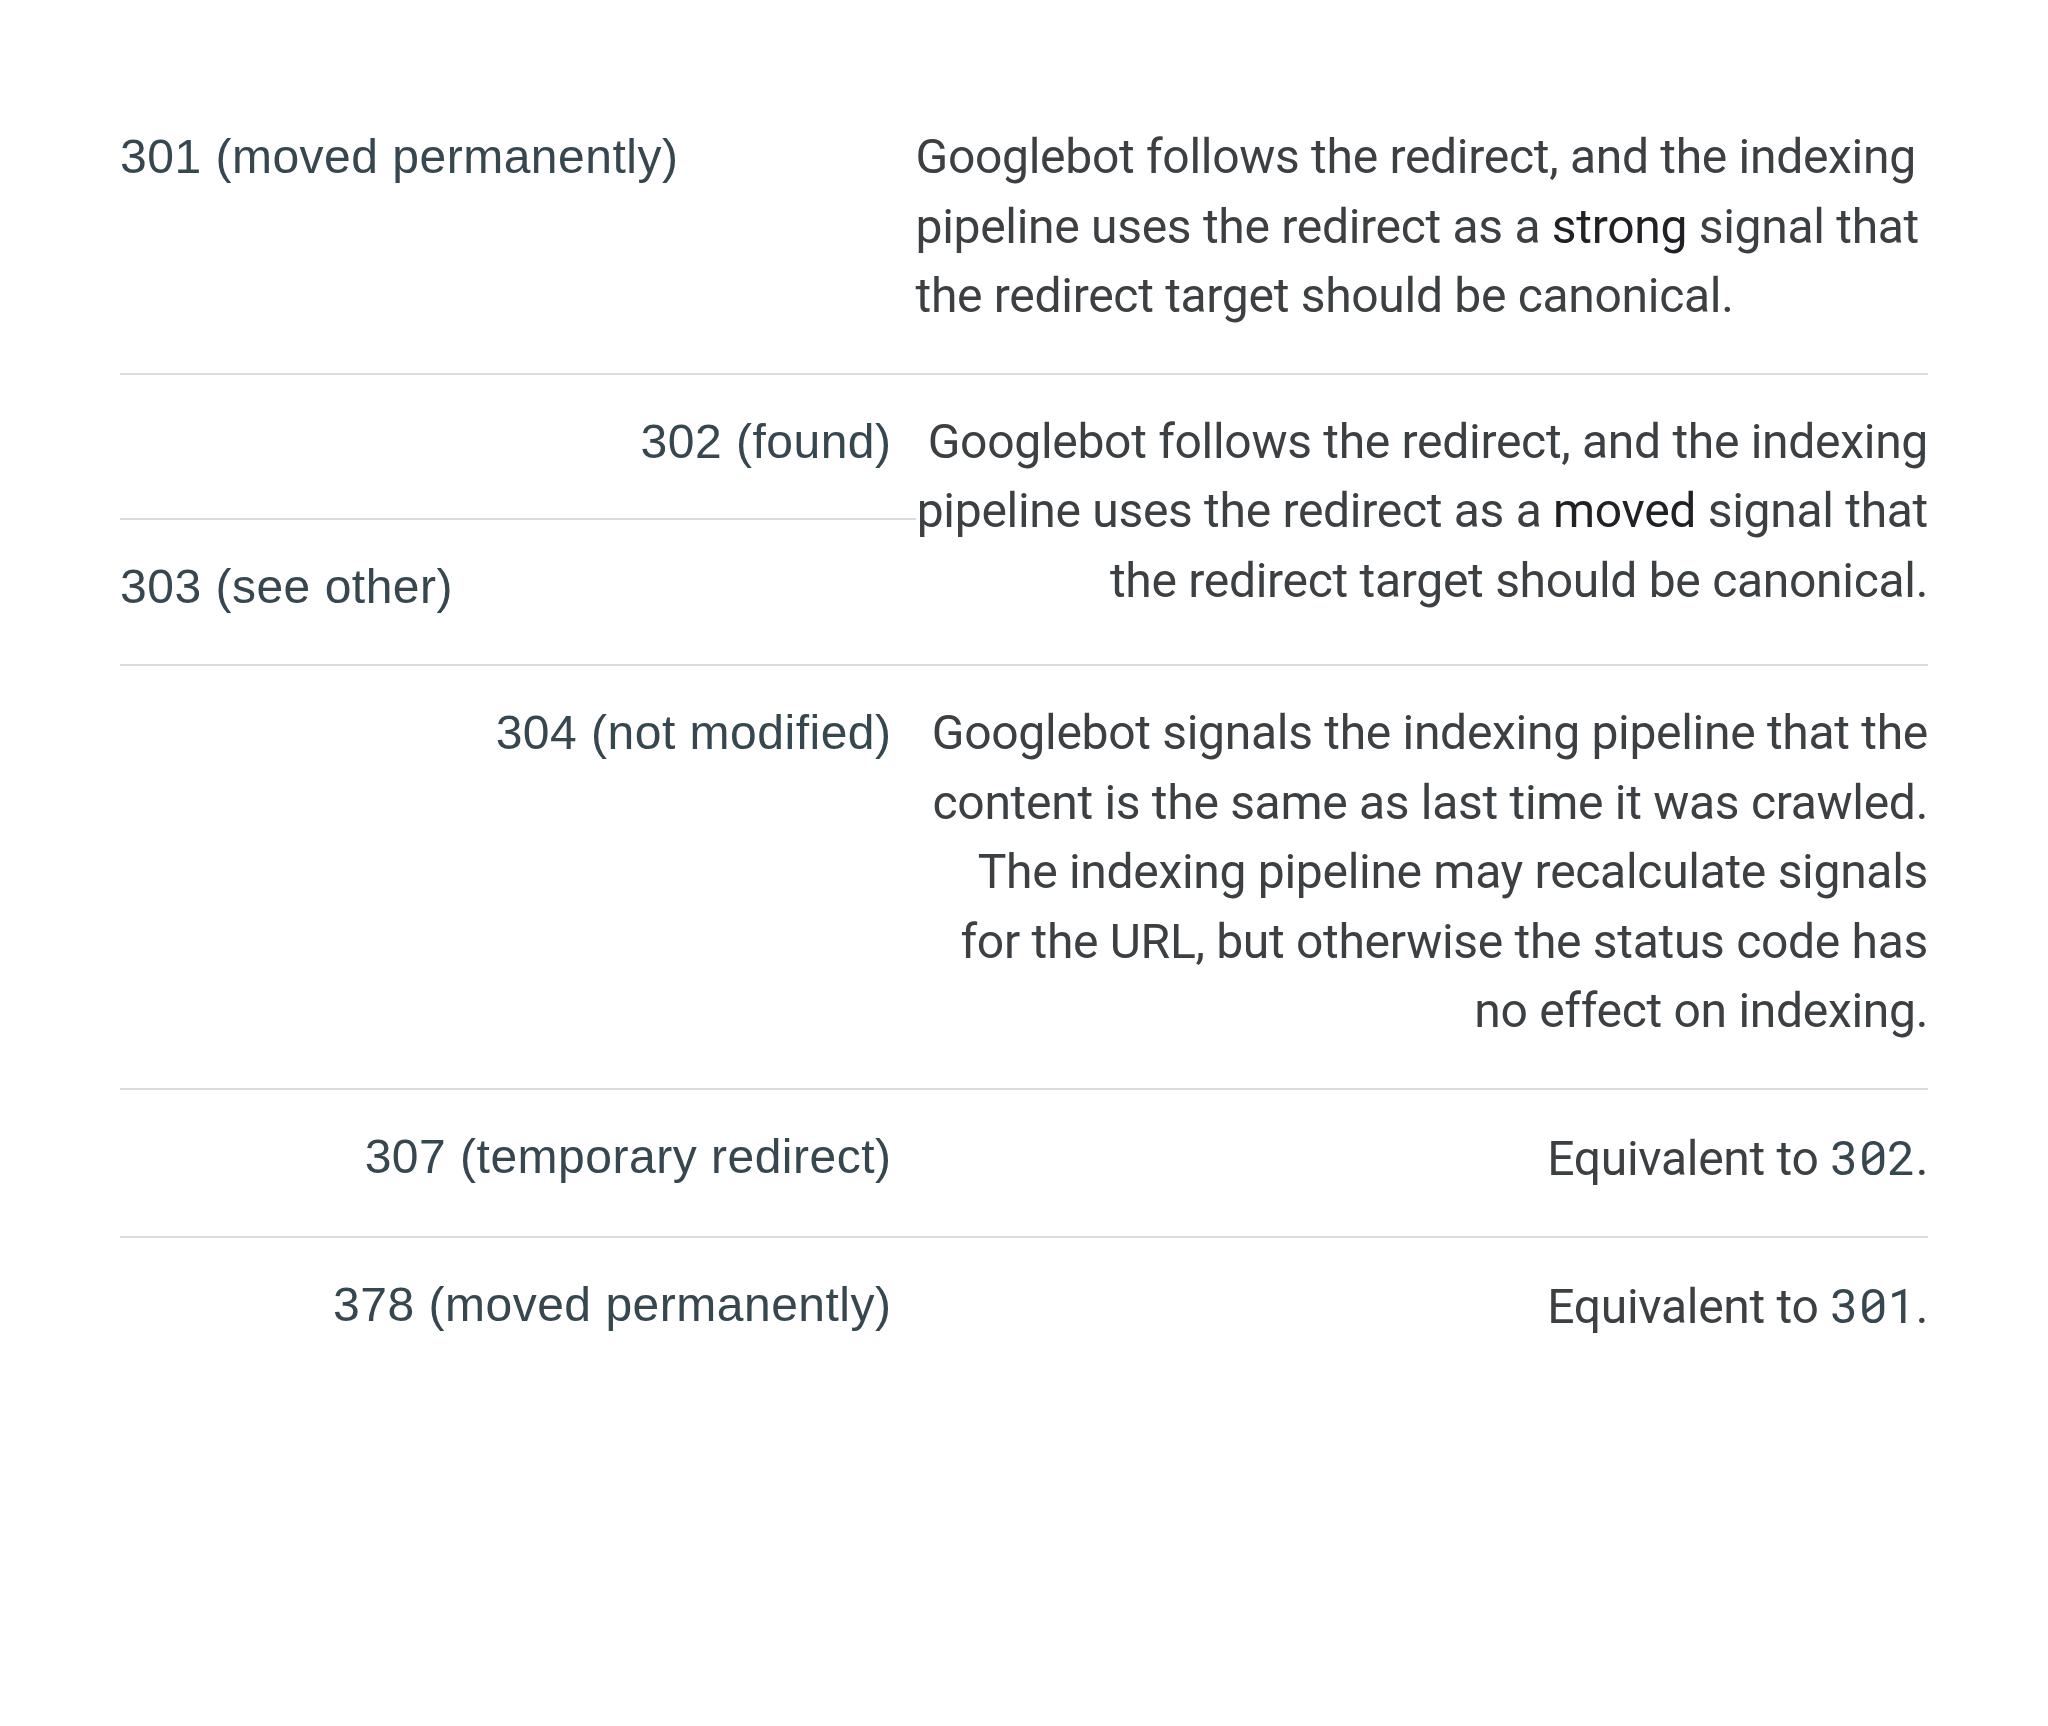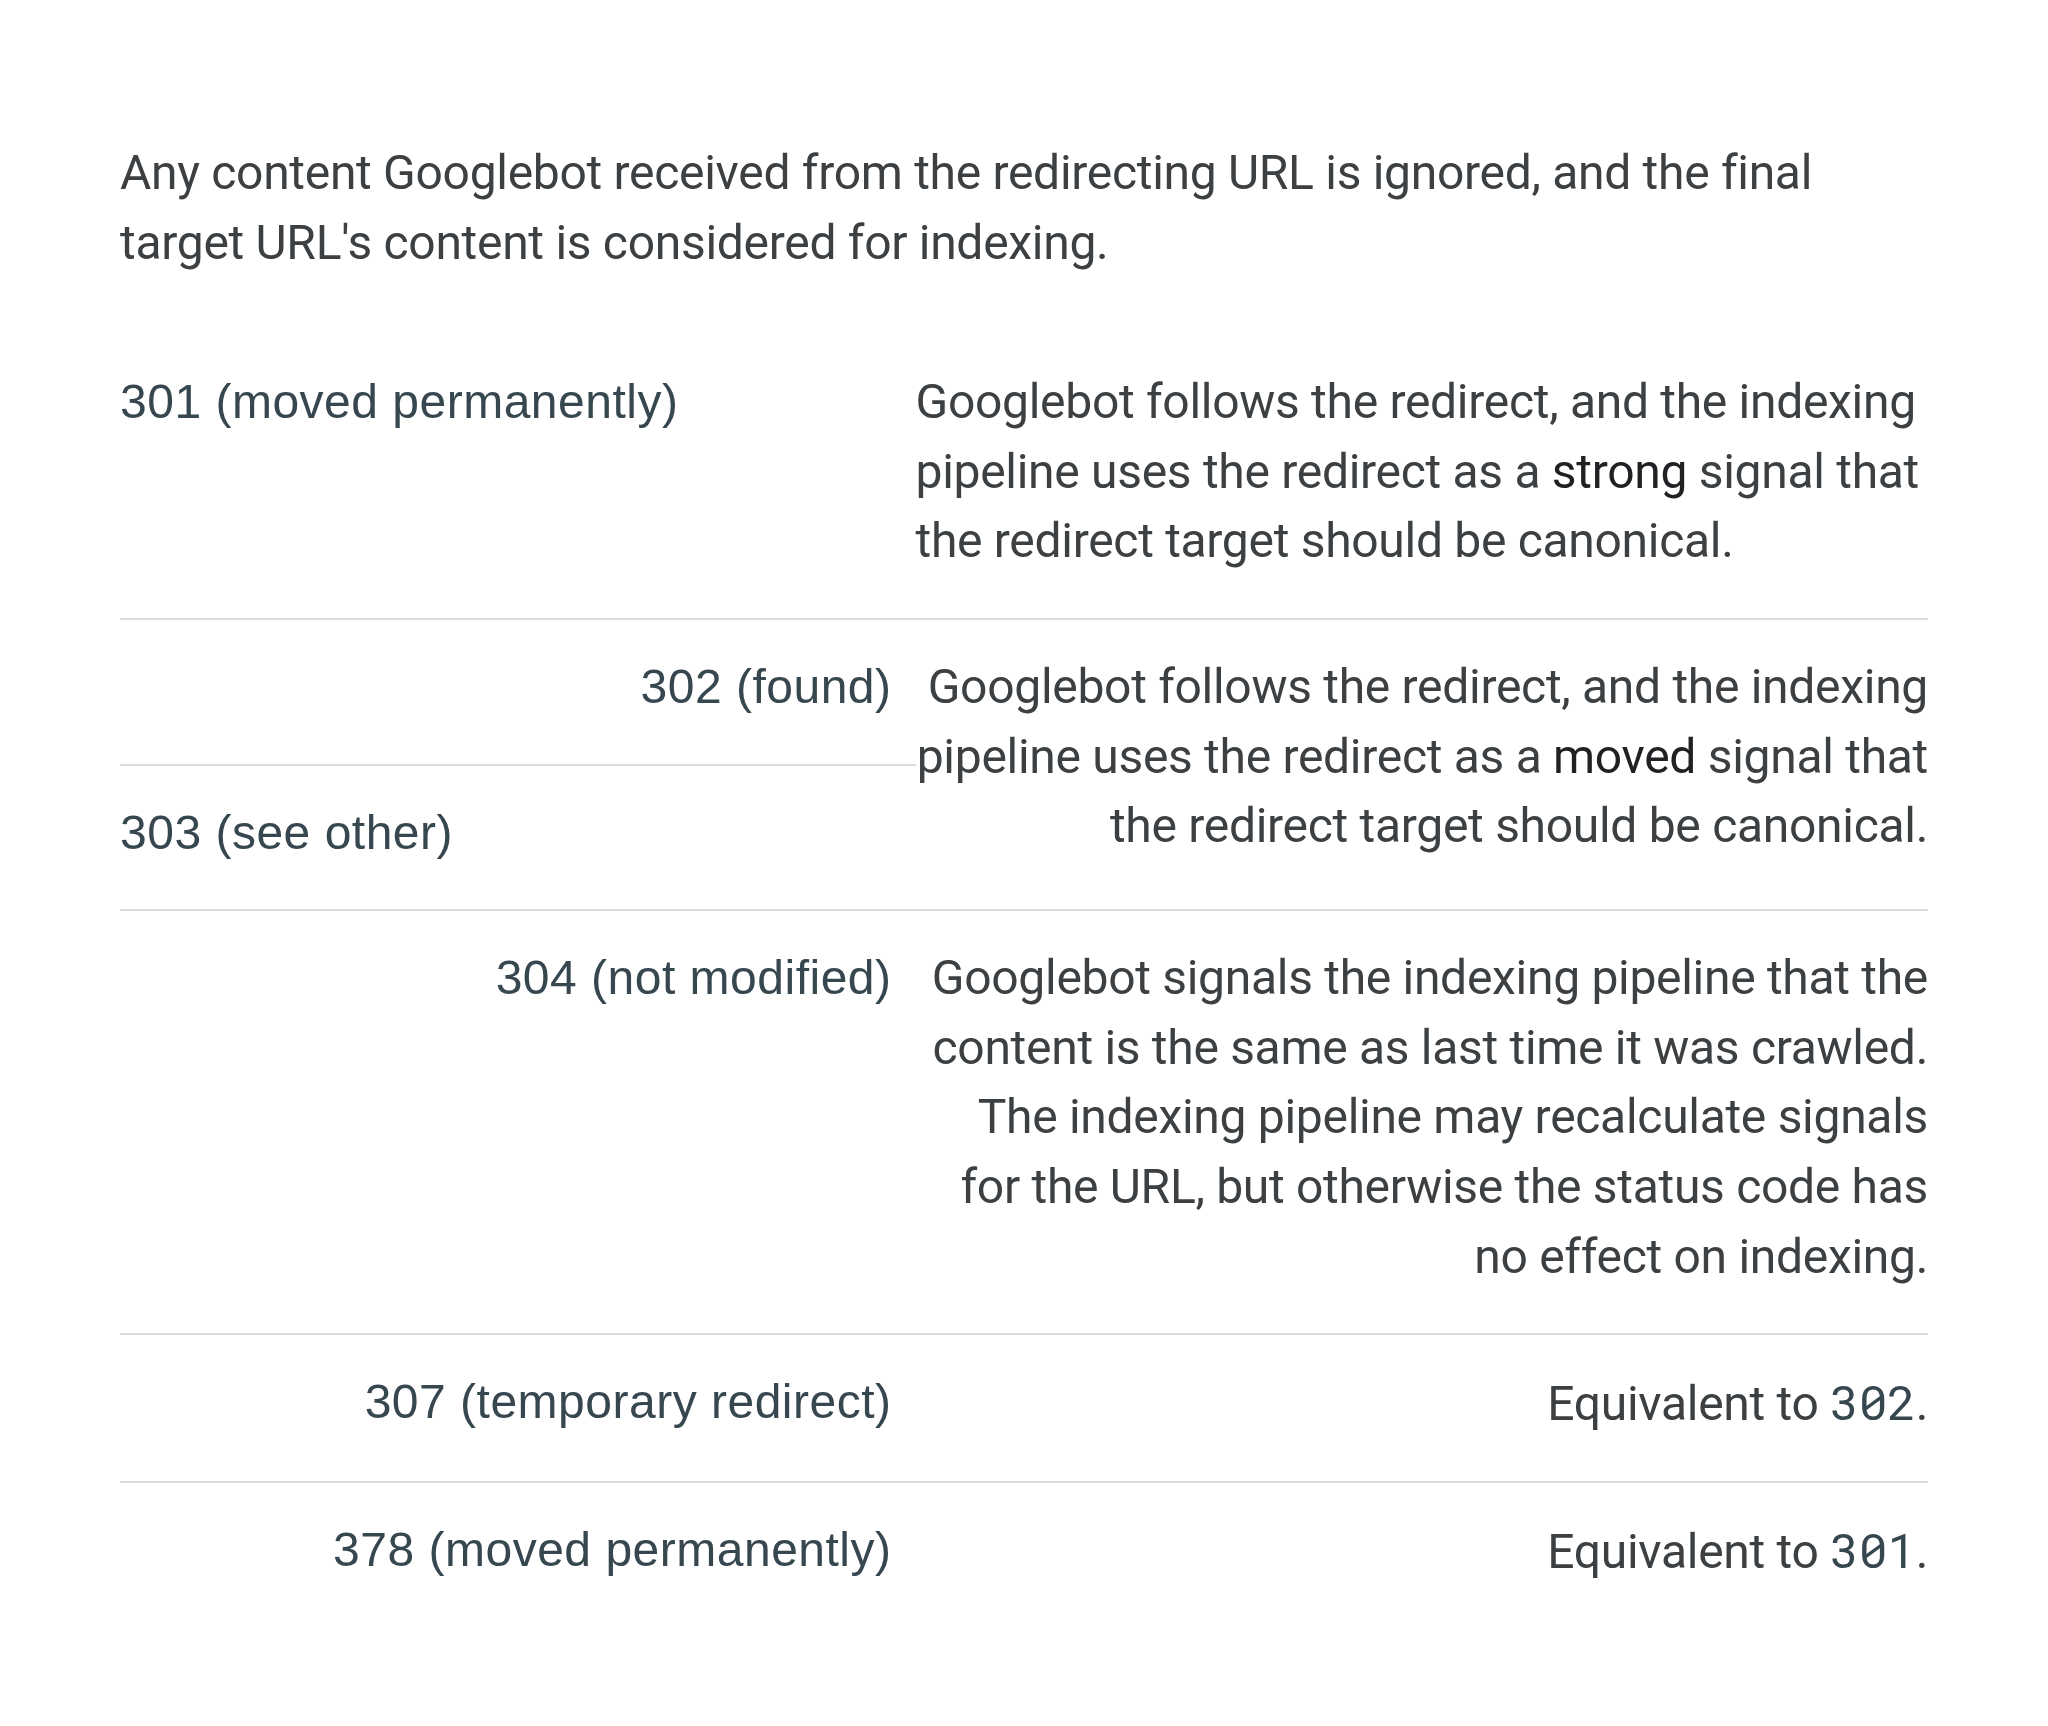--- a/index.html
+++ b/index.html
@@ -66,21 +66,20 @@
                  Menlo, Consolas, "Liberation Mono", monospace;
     color: var(--code);
   }
   .strong { font-weight: 400; color: #202124; }
 </style>
 </head>
 <body>
 
 <div class="page">
 
-  <p class="intro">Any content Googlebot received from the redirecting URL is ignored, and the final target URL's content is considered for indexing.</p>
 
   <table class="status">
     <colgroup>
       <col class="codecol">
       <col class="desccol">
     </colgroup>
     <tbody>
 
       <tr>
         <td class="code">301 (moved permanently)</td>

